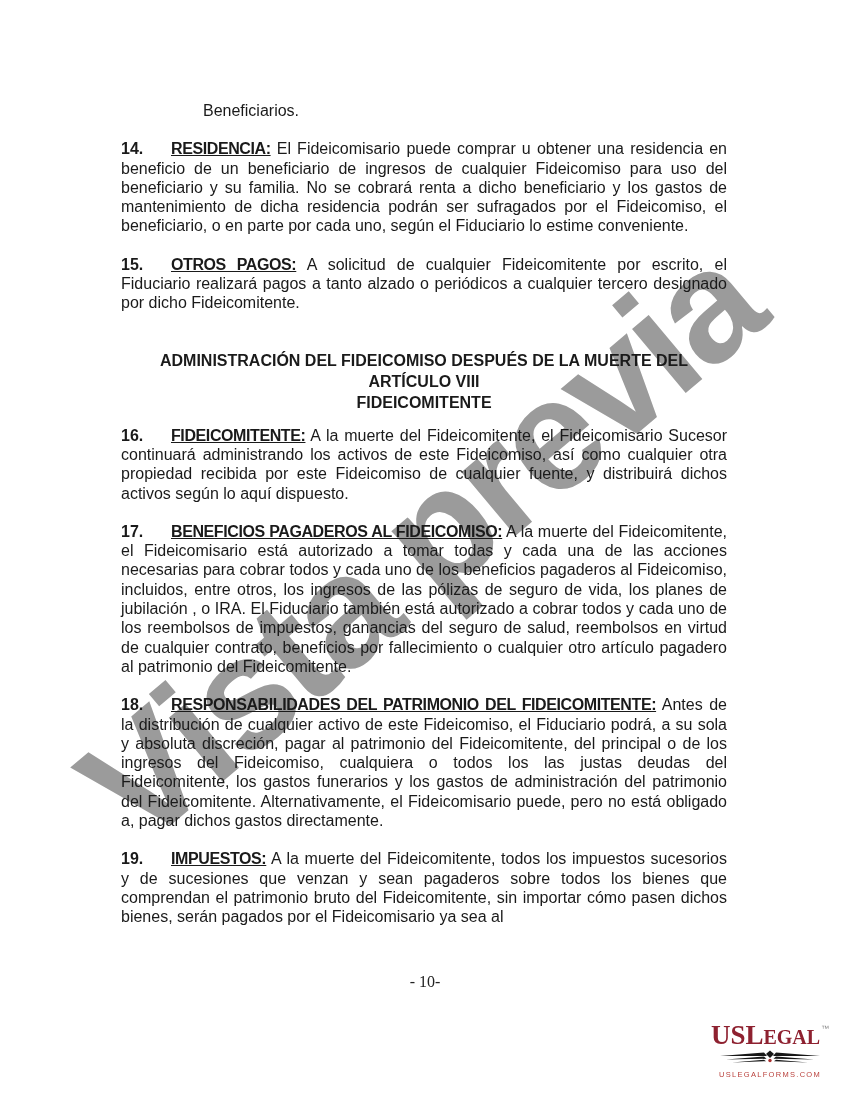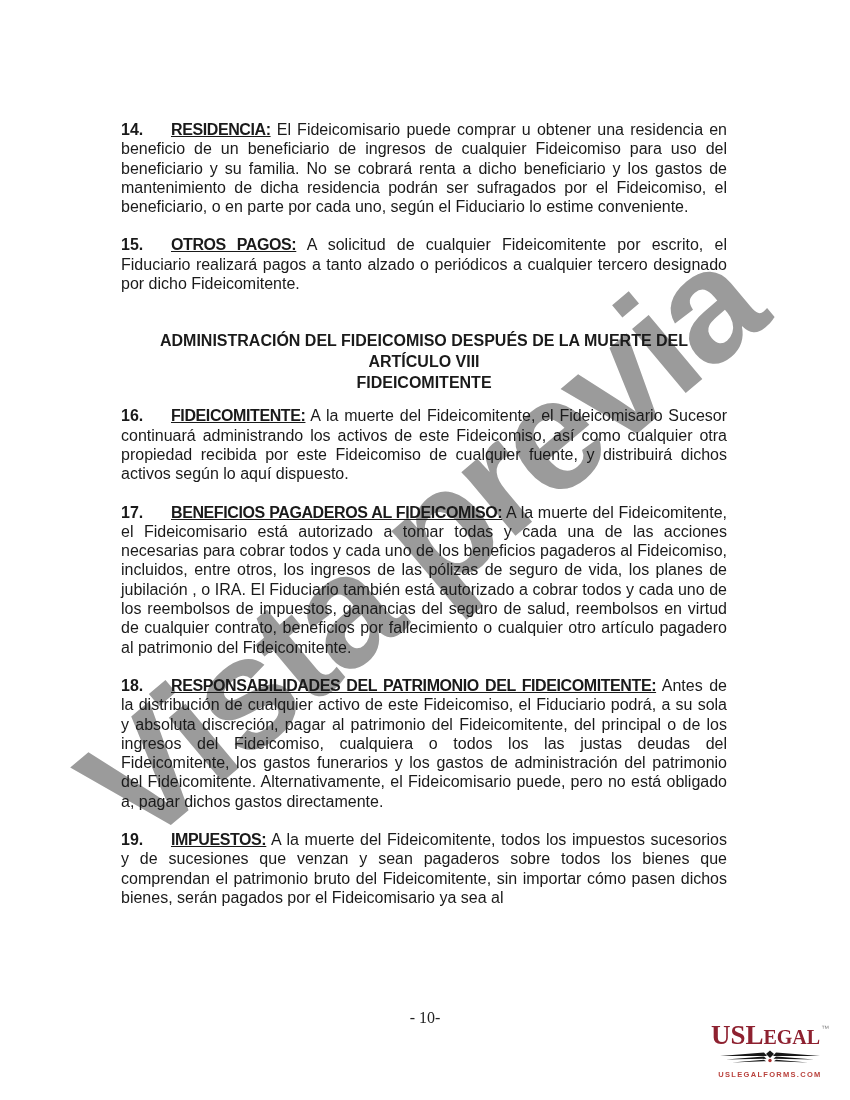--- a/index.html
+++ b/index.html
@@ -51,21 +51,21 @@
     text-align: center;
     font-weight: bold;
     line-height: 21px;
   }
   .sec.after-heading { margin-top: 13px; }
 
   
   .pagenum {
     position: absolute;
     left: 0; right: 0;
-    top: 1008px;
+    top: 972px;
     text-align: center;
     font-family: "Liberation Serif", serif;
     font-size: 16px;
     color: #222222;
     z-index: 1;
   }
   .logo {
     position: absolute;
     right: 15px;
     top: 1022px;
@@ -87,36 +87,37 @@
     font-size: 8px;
     font-weight: normal;
     color: #8a8a8a;
     vertical-align: 13px;
     margin-left: 1px;
   }
   .logo-wings { display: block; margin: 1px auto 1px auto; }
   .logo-site {
     font-family: "Liberation Sans", sans-serif;
     font-size: 7.5px;
-    font-weight: bold;
+    font-weight: normal;
     letter-spacing: 1.3px;
     color: #b9413c;
     white-space: nowrap;
   }
 </style>
 </head>
 <body>
 
 <div class="page">
 
   <div class="watermark">Vista previa</div>
 
   <div class="content">
 
     <div class="cont-para">
+      <div class="cont-line2">Beneficiarios.</div>
     </div>
 
     <p class="sec"><span class="num">14.</span><b>RESIDENCIA:</b> <span>El Fideicomisario puede comprar u obtener una residencia en beneficio de un beneficiario de ingresos de cualquier Fideicomiso para uso del beneficiario y su familia. No se cobrará renta a dicho beneficiario y los gastos de mantenimiento de dicha residencia podrán ser sufragados por el Fideicomiso, el beneficiario, o en parte por cada uno, según el Fiduciario lo estime conveniente.</span></p>
 
     <p class="sec"><span class="num">15.</span><b>OTROS PAGOS:</b> <span>A solicitud de cualquier Fideicomitente por escrito, el Fiduciario realizará pagos a tanto alzado o periódicos a cualquier tercero designado por dicho Fideicomitente.</span></p>
 
     <div class="heading">
       <div>ADMINISTRACIÓN DEL FIDEICOMISO DESPUÉS DE LA MUERTE DEL</div>
       <div>ARTÍCULO VIII</div>
       <div>FIDEICOMITENTE</div>

